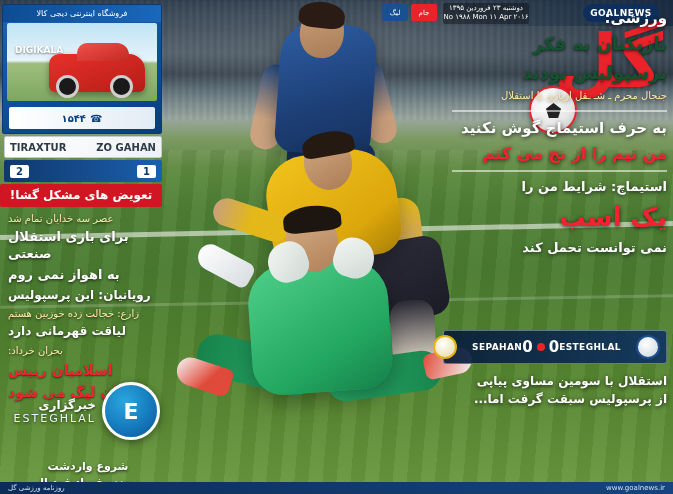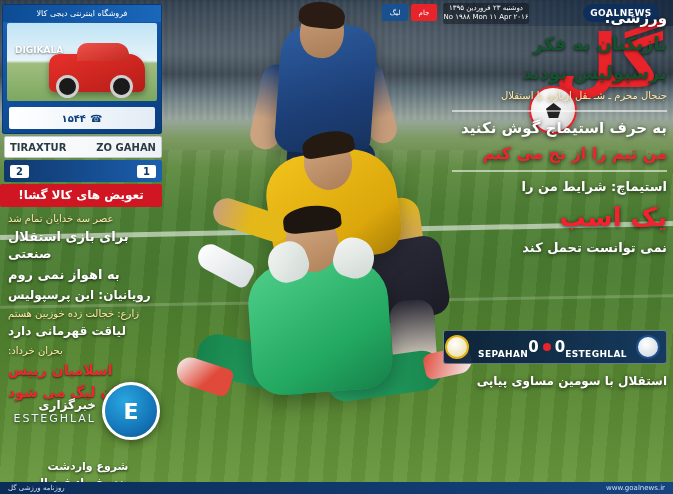--- a/index.html
+++ b/index.html
@@ -343,21 +343,21 @@
   }
 
   
   .scorebox{
     position:absolute;right:6px;top:330px;width:224px;height:34px;
     background:linear-gradient(90deg,rgba(8,28,56,.92),rgba(16,52,98,.92));
     border:1px solid rgba(255,255,255,.35);border-radius:3px;
     display:flex;align-items:center;justify-content:space-between;
     padding:0 6px;box-sizing:border-box;color:#fff;
   }
-  .team{display:flex;align-items:flex-end;gap:9px;font-size:9px;font-weight:bold;letter-spacing:.4px;}
+  .team{display:flex;align-items:center;gap:15px;font-size:9px;font-weight:bold;letter-spacing:.4px;}
   .crest{
     width:20px;height:20px;border-radius:50%;
     background:radial-gradient(circle at 40% 35%,#ffffff,#c9d3da);
     border:2px solid #1d4f8f;
   }
   .crest.yel{border-color:#e2b312;background:radial-gradient(circle at 40% 35%,#fff,#e8d79a);}
   .scr{
     display:flex;align-items:center;gap:4px;font-size:15px;font-weight:bold;
   }
   .scr .dot{width:8px;height:8px;border-radius:50%;background:#e8232a;}
@@ -492,20 +492,21 @@
       <span>0</span>
     </div>
     <div class="team">
       <span>SEPAHAN</span>
       <span class="crest yel"></span>
     </div>
   </div>
 
   <div class="lowright">
     <div>استقلال با سومین مساوی پیاپی</div>
+    <div>از پرسپولیس سبقت گرفت اما...</div>
   </div>
 
 
   <div class="leftcol">
 
     <div class="ad-box">
       <div class="ad-top">فروشگاه اینترنتی دیجی کالا</div>
       <div class="ad-photo">
         <div class="ad-brand">DIGIKALA</div>
         <div class="ad-car">
@@ -522,21 +523,21 @@
     <div class="ad-logos">
       <span>ZO GAHAN</span>
       <span>TIRAXTUR</span>
     </div>
 
     <div class="score-strip">
       <span class="sc">1</span>
       <span class="sc">2</span>
     </div>
 
-    <div class="red-band">تعویض های کالا گشا!</div>
+    <div class="red-band">تعویض های مشکل گشا!</div>
 
     <div class="left-lines">
       <div class="ll small">عصر سه خدایان تمام شد</div>
       <div class="ll s2">برای بازی استقلال صنعتی</div>
       <div class="ll s2">به اهواز نمی روم</div>
       <div class="ll s1">رویانیان: این پرسپولیس</div>
       <div class="ll small">زارع: خجالت زده خوزبین هستم</div>
       <div class="ll s1">لیاقت قهرمانی دارد</div>
       <div class="ll small">بحران خرداد:</div>
       <div class="ll s3 red">اسلامیان رییس</div>

